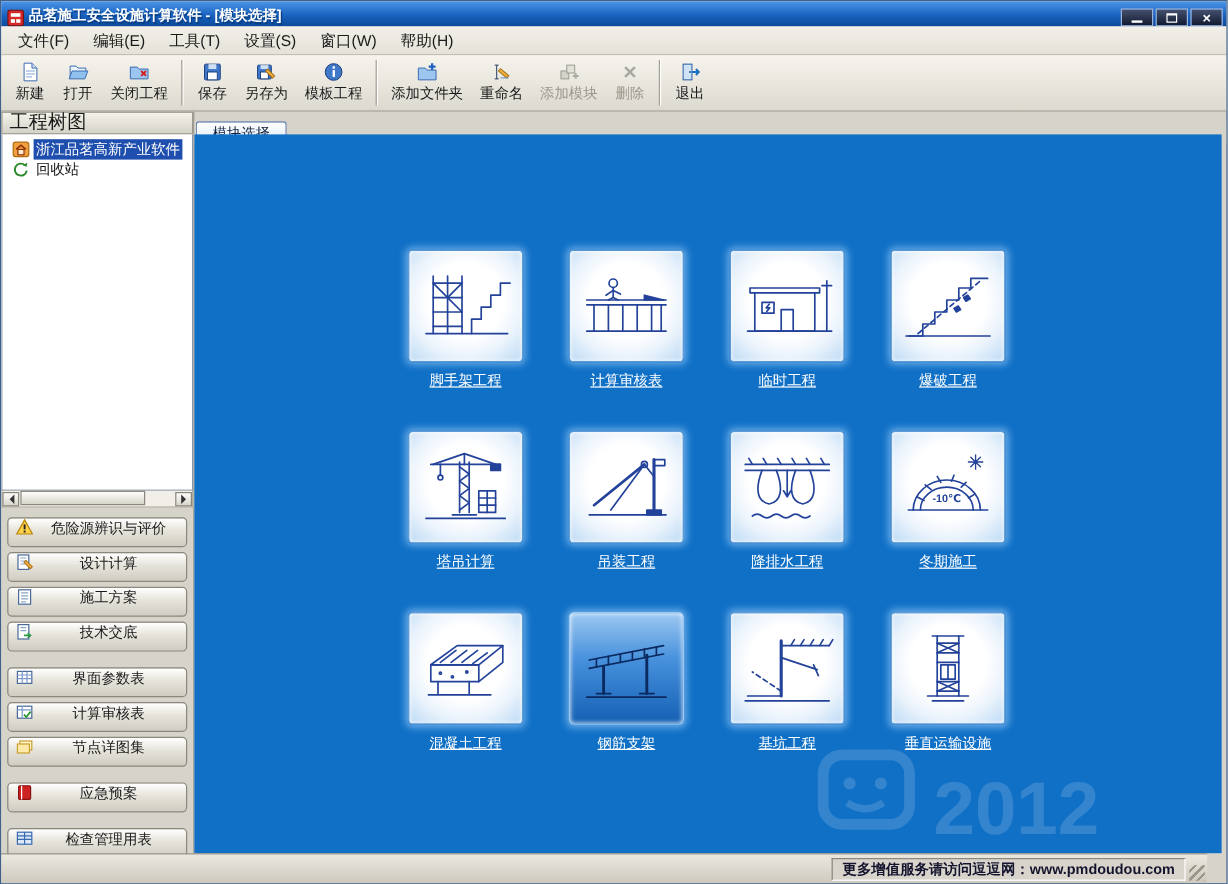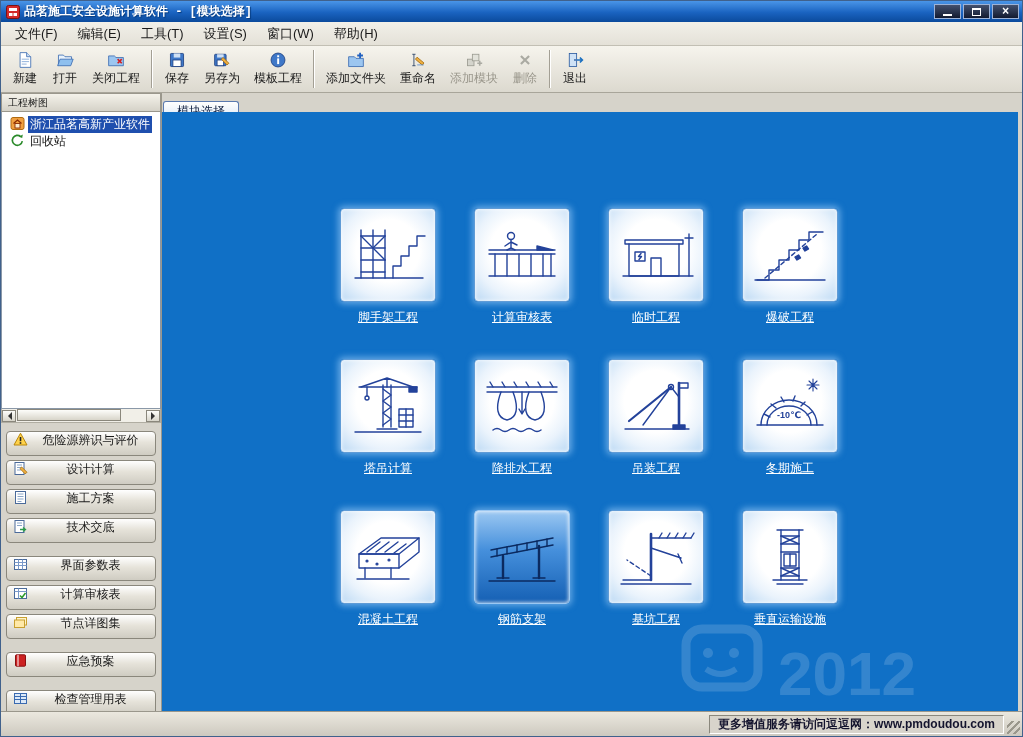--- a/index.html
+++ b/index.html
@@ -4,21 +4,21 @@
 <style>
   * { box-sizing: border-box; margin: 0; padding: 0; }
   html,body { width:1023px; height:737px; }
   body { font-family:"Liberation Sans","DejaVu Sans",sans-serif; background:#d6d3ca; }
   .window { position:relative; width:1023px; height:737px; overflow:hidden;
             background:#d6d3ca; border:1px solid #40618c; }
 
   
   .titlebar { position:absolute; left:0; top:0; right:0; height:21px;
     background:linear-gradient(180deg,#4a95e8 0%,#1a63c0 55%,#0b4a9c 100%);
-    display:flex; align-items:center; padding:0 3px;font-family:Liberation Mono, monospace; }
+    display:flex; align-items:flex-end; padding:0 3px; }
   .title-icon { width:14px; height:14px; margin:0 4px 0 2px; flex:none; }
   .title-text { color:#fff; font-size:12px; font-weight:bold; flex:1;
     text-shadow:1px 1px 1px #063a7c; white-space:nowrap; overflow:hidden; }
   .win-btns { display:flex; gap:2px; }
   .win-btn { width:27px; height:15px; background:linear-gradient(#44516e,#121a30);
     border:1px solid #9db2d6; display:flex; align-items:center; justify-content:center;
     color:#fff; cursor:pointer; }
   .glyph-min { width:9px; height:2px; background:#fff; margin-top:7px; }
   .glyph-max { width:9px; height:8px; border:1px solid #fff; border-top-width:2px; }
   .glyph-close { font-size:12px; font-weight:bold; line-height:1; }
@@ -41,24 +41,24 @@
   .tbtn.disabled { cursor:default; }
   .tsep { width:2px; height:38px; margin:0 4px; border-left:1px solid #a39f94;
     border-right:1px solid #ffffff; }
 
   
   .lpanel { position:absolute; left:0; top:92px; width:161px; bottom:25px;
     background:#d6d3ca; border-right:1px solid #9a978c;
     display:flex; flex-direction:column; }
   .panel-header { height:19px; flex:none;
     background:linear-gradient(#f4f2ea,#d5d2c8); border:1px solid #9a978c;
-    font-size:10px; color:#1a1a1a; line-height:17px; padding-left:6px; }
+    font-size:16px; color:#1a1a1a; line-height:17px; padding-left:6px; }
   .tree { height:297px; flex:none; background:#fff; border:1px solid #8a98a8;
     border-top:none; padding:4px 2px; overflow:hidden; }
-  .tree-item { display:flex; gap:3px; height:17px;
+  .tree-item { display:flex; align-items:center; gap:3px; height:17px;
     padding-left:6px; font-size:12px; color:#111; cursor:pointer; white-space:nowrap; }
   .tree-item .tree-label { padding:0 2px; }
   .tree-item.selected .tree-label { background:#1f4fae; color:#fff; }
   .hscroll { height:14px; flex:none; background:#f1efe8; border:1px solid #b0ada2;
     border-top:none; position:relative; display:flex; align-items:center; }
   .scroll-btn { width:14px; height:12px; flex:none;
     background:linear-gradient(#fdfdfa,#d8d5ca); border:1px solid #8a877c;
     display:flex; align-items:center; justify-content:center; cursor:pointer; }
   .scroll-btn.right { margin-left:auto; }
   .tri-left { width:0; height:0; border:4px solid transparent; border-right-color:#333;
@@ -100,21 +100,21 @@
   .tile-label { margin-top:7px; font-size:12px; color:#fff; text-align:center;
     white-space:nowrap;text-decoration:underline; }
   .art { fill:none; stroke:#23429a; stroke-width:1.4; stroke-linecap:round;
     stroke-linejoin:round; }
   .tile.active .art { stroke:#0b2a60; }
 
   
   .watermark { position:absolute; right:10px; bottom:2px; opacity:.15; }
 
   
-  .statusbar { position:absolute; left:0; right:0; bottom:0; height:25px;
+  .statusbar { position:absolute; left:0; right:16px; bottom:0; height:25px;
     background:linear-gradient(#ebe8df,#cdc9bf); border-top:1px solid #9a978c;
     display:flex; align-items:center; justify-content:flex-end; }
   .status-panel { border:1px solid; border-color:#8a877c #ffffff #ffffff #8a877c;
     height:19px; display:flex; align-items:center; padding:0 8px; margin-right:18px;
     font-size:12px; font-weight:bold; color:#14142e; background:#d8d4cb;
     white-space:nowrap; }
   .grip { position:absolute; right:2px; bottom:2px; width:13px; height:13px;
     background:repeating-linear-gradient(135deg, transparent 0 3px, #9a978c 3px 5px); }
 </style>
 </head>
@@ -432,45 +432,45 @@
             <path d="M52 40h14M52 46h14M59 34v18"></path>
             <path d="M30 54h20M8 57h66"></path>
           </svg>
         </div>
         <div class="tile-label">塔吊计算</div>
       </div>
 
       <div class="cell">
         <div class="tile">
           <svg class="art" width="82" height="62" viewBox="0 0 82 62">
-            <path d="M6 12h70M6 17h70"></path>
-            <path d="M12 12l-3-5M24 12l-3-5M36 12l-3-5M48 12l-3-5M60 12l-3-5M72 12l-3-5"></path>
-            <path d="M20 17c-6 16-4 26 6 28 10-2 12-12 6-28"></path>
-            <path d="M48 17c-6 16-4 26 6 28 10-2 12-12 6-28"></path>
-            <path d="M41 17v20M38 34l3 5 3-5"></path>
-            <path d="M12 55q4-3 8 0t8 0 8 0 8 0 8 0 8 0"></path>
-          </svg>
-        </div>
-        <div class="tile-label">降排水工程</div>
-      </div>
-
-      <div class="cell">
-        <div class="tile">
-          <svg class="art" width="82" height="62" viewBox="0 0 82 62">
             <path d="M14 46L56 12" stroke-width="2.2"></path>
             <path d="M28 50L56 12"></path>
             <path d="M64 8v44" stroke-width="2.6"></path>
             <path d="M64 8h9v5h-9"></path>
             <path d="M56 12l8 10"></path>
             <circle cx="56" cy="12" r="2.5"></circle>
             <path d="M58 50h12v4H58z" fill="#23429a"></path>
             <path d="M10 54h64"></path>
           </svg>
         </div>
         <div class="tile-label">吊装工程</div>
+      </div>
+
+      <div class="cell">
+        <div class="tile">
+          <svg class="art" width="82" height="62" viewBox="0 0 82 62">
+            <path d="M6 12h70M6 17h70"></path>
+            <path d="M12 12l-3-5M24 12l-3-5M36 12l-3-5M48 12l-3-5M60 12l-3-5M72 12l-3-5"></path>
+            <path d="M20 17c-6 16-4 26 6 28 10-2 12-12 6-28"></path>
+            <path d="M48 17c-6 16-4 26 6 28 10-2 12-12 6-28"></path>
+            <path d="M41 17v20M38 34l3 5 3-5"></path>
+            <path d="M12 55q4-3 8 0t8 0 8 0 8 0 8 0 8 0"></path>
+          </svg>
+        </div>
+        <div class="tile-label">降排水工程</div>
       </div>
 
       <div class="cell">
         <div class="tile">
           <svg class="art" width="82" height="62" viewBox="0 0 82 62">
             <path d="M12 50a28 25 0 0 1 56 0"></path>
             <path d="M18 50a22 19 0 0 1 44 0"></path>
             <path d="M15 39l6 3M22 29l5 4M32 22l3 5M46 21l-2 5M56 27l-4 4M63 37l-5 3"></path>
             <path d="M8 50h66"></path>
             <path d="M64 4v12M58 10h12M60 6l8 8M68 6l-8 8" stroke-width="1.1"></path>

